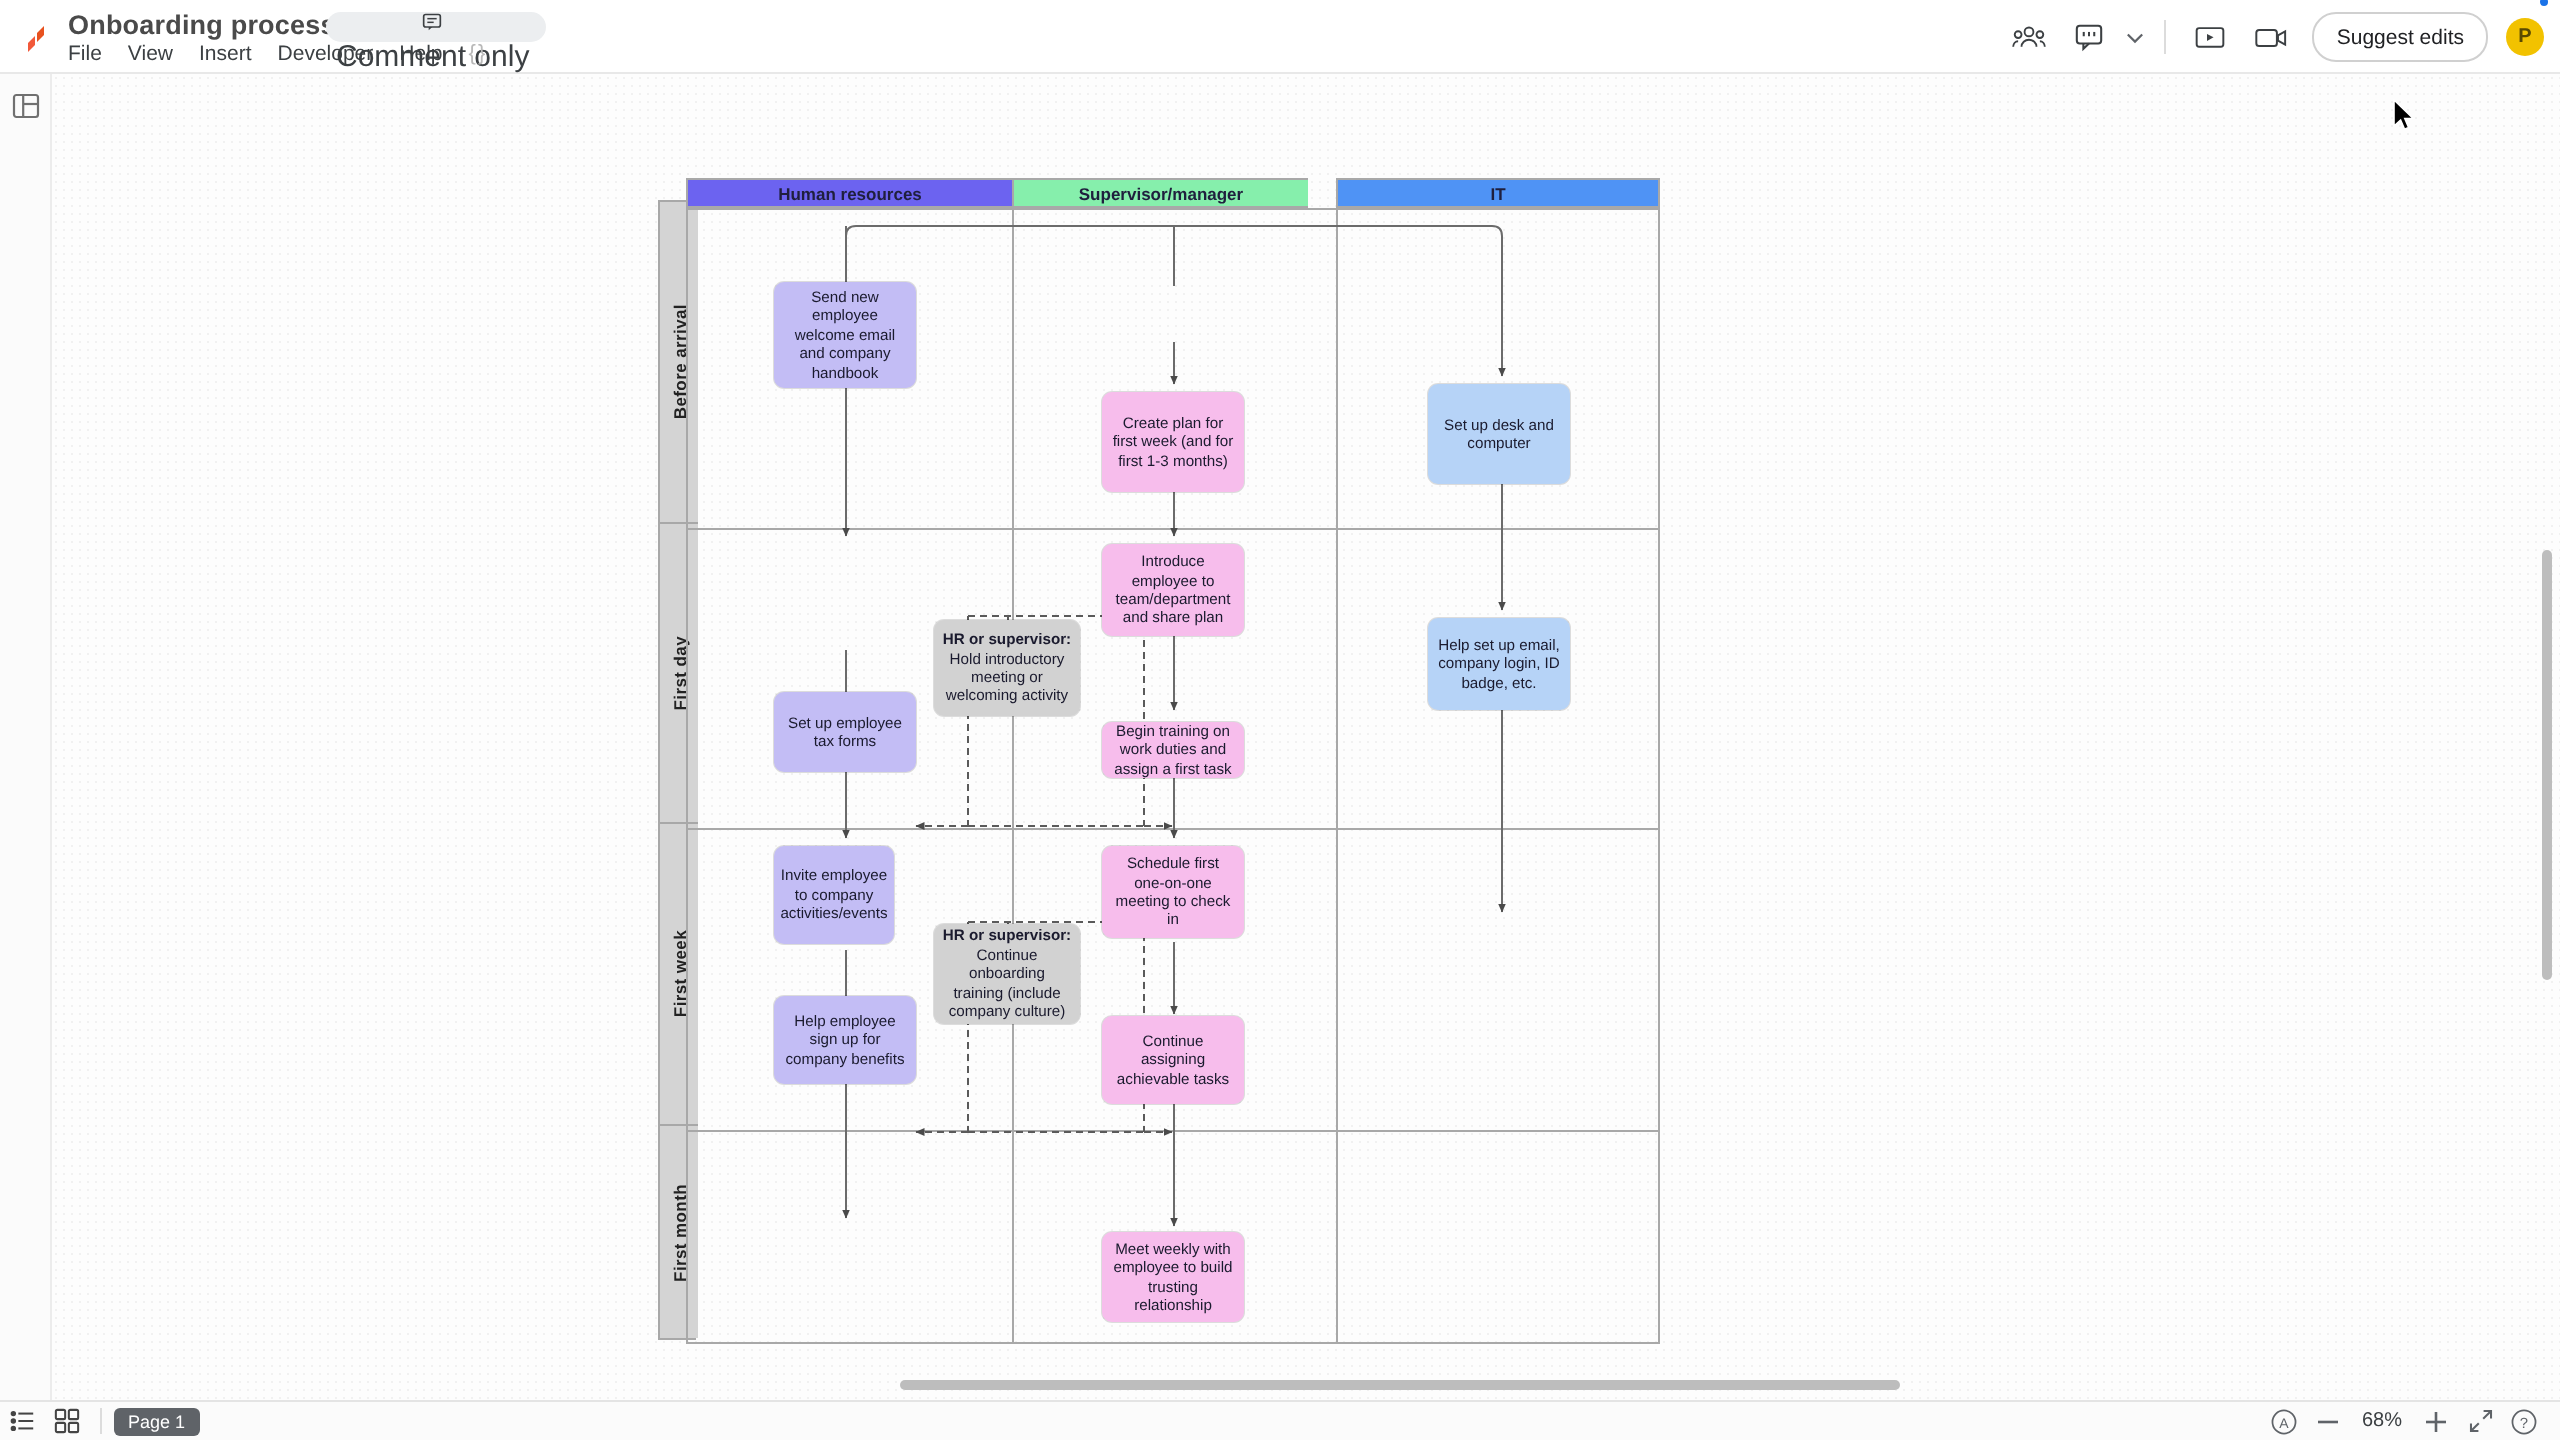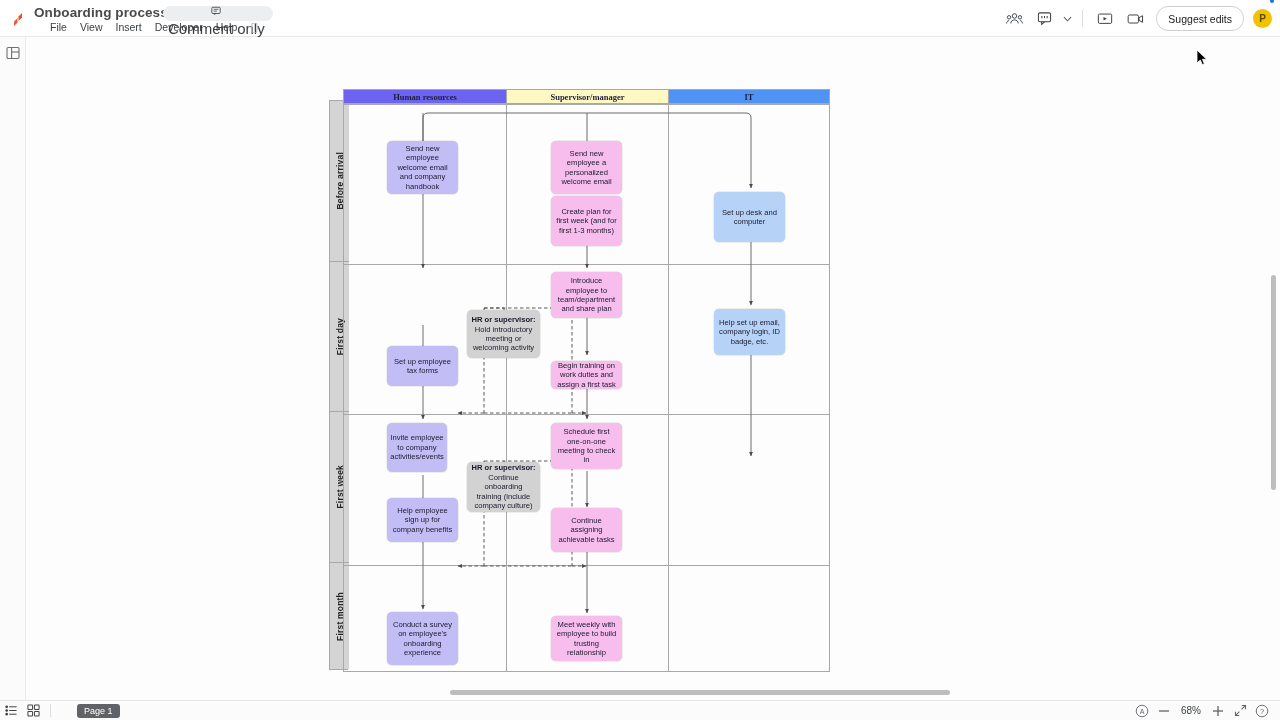--- a/index.html
+++ b/index.html
@@ -24,21 +24,21 @@
   }
   .comment-chip {
     position: absolute; left: 163px; top: 6px; height: 15px;
     background: #eceef0; border-radius: 9px;
     padding: 0 8px 0 5px;
     display: flex; align-items: center; gap: 4px;
     font-size: 15px; color: #3c4043; white-space: nowrap; flex-direction: column;
   }
   .comment-chip svg { display: block; }
   .menubar {
-    position: absolute; left: 50px; top: 21px;
+    position: absolute; left: 34px; top: 21px;
     display: flex; align-items: center; gap: 13px;
     font-size: 10.5px; color: #3c4043;
   }
   .menubar span { cursor: default; }
   .menu-brace { color: #b9b9b9; font-size: 11px; letter-spacing:-1px;}
 
   .topright {
     position: absolute; right: 8px; top: 0; height: 37px;
     display: flex; align-items: center; gap: 0px;
   }
@@ -112,21 +112,21 @@
     font-size: 8.5px; font-weight: bold; color: #222; letter-spacing: .2px;
     white-space: nowrap;
   }
   .lane-label.last { border-bottom: none; }
 
   
   .hdr {
     position: absolute; top: 52px; height: 15px;
     display: flex; align-items: center; justify-content: center;
     font-size: 8.5px; font-weight: bold; color: #1f1f3d;
-    border: 1px solid #a8a8a8; border-right: none; font-family: Liberation Serif, serif;
+    border: 1px solid #a8a8a8; border-right: none;
   }
   .hdr.last { border-right: 1px solid #a8a8a8; }
 
   
   .cell {
     position: absolute;
     border: 1px solid #a8a8a8;
     background: transparent;
     border-top: none; border-right: none;
   }
@@ -169,21 +169,21 @@
     display: flex; align-items: center;
   }
   .sb-icon {
     width: 22px; height: 20px; display:flex; align-items:center; justify-content:center;
     color: #444; cursor: pointer;
   }
   .sb-sep { width:1px; height:13px; background:#dcdcdc; margin:0 6px; }
   .page-tab {
     height: 14px; background: #5f6368; color:#fff; border-radius: 3px;
     padding: 0 7px; display:flex; align-items:center;
-    font-size: 9px; cursor: pointer; margin-left: 20px;
+    font-size: 9px; cursor: pointer;
   }
   .sb-right {
     margin-left: auto; display:flex; align-items:center; gap:2px; padding-right: 8px;
   }
   .zoom-val { font-size: 10px; color:#3c4043; width: 30px; text-align:center; }
   .sb-btn {
     width: 20px; height: 20px; display:flex; align-items:center; justify-content:center;
     color:#5f6368; cursor:pointer; font-size: 13px;
   }
   .cursor-arrow {
@@ -298,21 +298,21 @@
           <span>First week</span>
         </div>
       <div class="lane-label last" style="top:462px;height:106px">
           <span>First month</span>
         </div>
     </div>
 
     <div class="hdr" style="left:317px;width:163px;background:#6c63f0">
         <span>Human resources</span>
       </div>
-    <div class="hdr" style="left:480px;width:162px;background:#fef9c3">
+    <div class="hdr" style="left:480px;width:148px;background:#86efac">
         <span>Supervisor/manager</span>
       </div>
     <div class="hdr last" style="left:642px;width:162px;background:#4f93f5">
         <span>IT</span>
       </div>
 
     <div class="cell toprow" style="left:317px;top:67px;width:163px;height:161px"></div>
     <div class="cell toprow" style="left:480px;top:67px;width:162px;height:161px"></div>
     <div class="cell toprow rcol" style="left:642px;top:67px;width:162px;height:161px"></div>
 
@@ -394,23 +394,20 @@
         <path d="M546 424 L546 529"></path>
         <path d="M546 529 L560 529" marker-end="url(#arrow)"></path>
         <path d="M478 424 L478 457" marker-end="url(#arrow)"></path>
         <path d="M458 529 L546 529"></path>
       </g>
     </svg>
 
     <div class="node hr" style="left:361px;top:104px;width:71px;height:53px">
         <span>Send new employee welcome email and company handbook</span>
       </div>
-    <div class="node sup" style="left:525px;top:104px;width:71px;height:53px">
-        <span>Send new employee a personalized welcome email</span>
-      </div>
     <div class="node sup" style="left:525px;top:159px;width:71px;height:50px">
         <span>Create plan for first week (and for first 1-3 months)</span>
       </div>
     <div class="node it" style="left:688px;top:155px;width:71px;height:50px">
         <span>Set up desk and computer</span>
       </div>
 
     <div class="node hr" style="left:361px;top:309px;width:71px;height:40px">
         <span>Set up employee tax forms</span>
       </div>
@@ -436,23 +433,20 @@
     <div class="node both" style="left:441px;top:425px;width:73px;height:50px">
       <span><b>HR or supervisor:</b> <span>Continue onboarding training (include company culture)</span></span>
     </div>
     <div class="node sup" style="left:525px;top:386px;width:71px;height:46px">
         <span>Schedule first one-on-one meeting to check in</span>
       </div>
     <div class="node sup" style="left:525px;top:471px;width:71px;height:44px">
         <span>Continue assigning achievable tasks</span>
       </div>
 
-    <div class="node hr" style="left:361px;top:575px;width:71px;height:53px">
-        <span>Conduct a survey on employee's onboarding experience</span>
-      </div>
     <div class="node sup" style="left:525px;top:579px;width:71px;height:45px">
         <span>Meet weekly with employee to build trusting relationship</span>
       </div>
 
   </div>
 
   <div class="vscroll"></div>
   <div class="hscroll"></div>
 </div>
 

